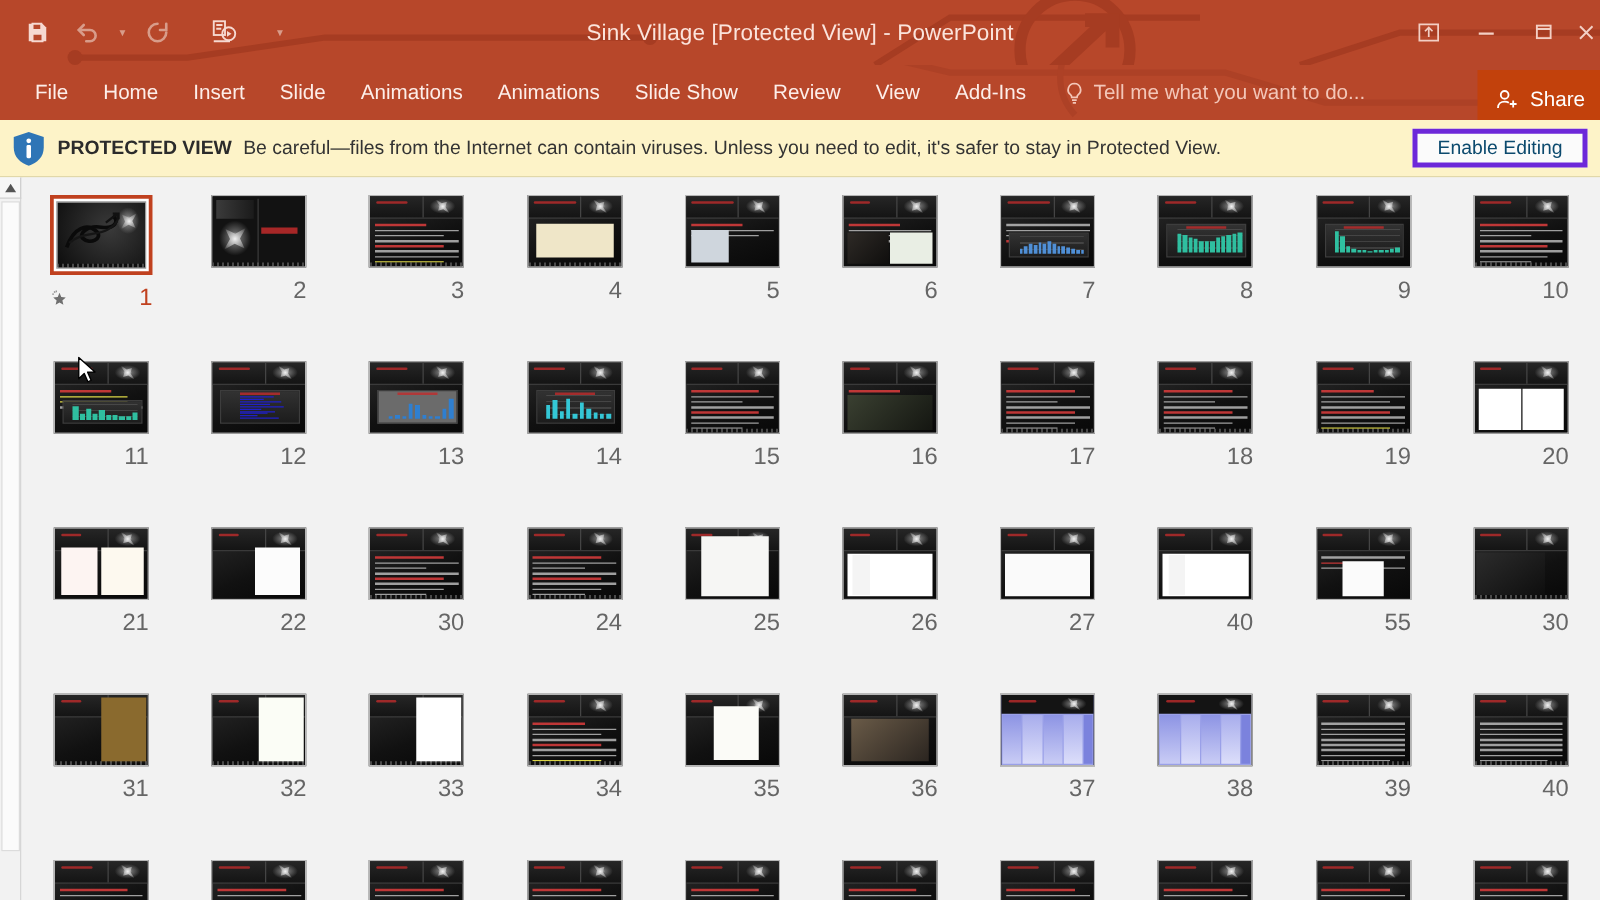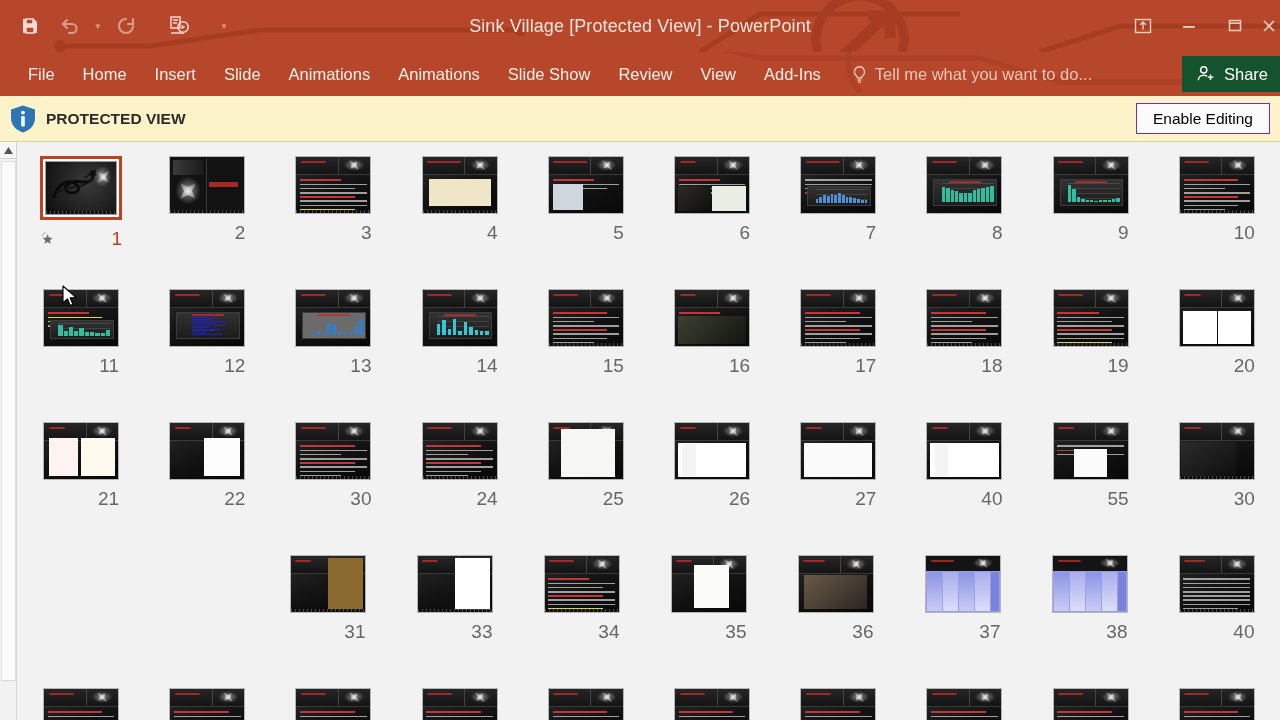--- a/index.html
+++ b/index.html
@@ -66,44 +66,44 @@
     padding: 6px 14px; white-space: nowrap;
   }
   #tellme {
     position: relative; z-index: 2;
     display: flex; align-items: center; gap: 7px;
     color: #f3c6b8; font-size: 16.5px;
     margin-left: 16px; white-space: nowrap;
   }
   #share-btn {
     position: absolute; right: 0; top: 4px; z-index: 3;
-    height: 36px; padding: 0 12px 0 14px;
+    height: 48px; padding: 0 12px 0 14px;
     display: flex; align-items: center; gap: 8px;
-    background: #14532d; color: #ffffff; font-size: 16.5px;
+    background: #c2410c; color: #ffffff; font-size: 16.5px;
     white-space: nowrap;
   }
 
   
   #protected-bar {
     position: relative;
     height: 46px;
     background: #fdf3c8;
     border-bottom: 1px solid #d8cfa0;
     display: flex; align-items: center;
     padding: 0 12px 0 8px;
   }
   #pv-icon { width: 30px; height: 30px; flex: 0 0 30px; margin-right: 8px; }
   #pv-title { font-size: 15.5px; font-weight: bold; color: #2b2b2b; margin-right: 9px; white-space: nowrap; }
   #pv-msg { font-size: 15.5px; color: #333333; white-space: nowrap; }
   #enable-editing {
     position: absolute; right: 10px; top: 7px;
     height: 31px; padding: 0 16px;
     display: flex; align-items: center;
-    background: #fbfbfb; border: 1px solid #6d28d9;
-    font-size: 15.5px; color: #000000; white-space: nowrap;
+    background: #fbfbfb; border: 4px solid #6d28d9;
+    font-size: 15.5px; color: #0c4a6e; white-space: nowrap;
   }
 
   
   #main { position: relative; height: 578px; background: #f2f2f2; }
 
   
   #scrollbar {
     position: absolute; left: 0; top: 0; width: 17px; height: 578px;
     background: #f2f2f2; border-right: 1px solid #d6d6d6;
   }
@@ -308,20 +308,21 @@
   </div>
 </div>
 
 <div id="protected-bar">
   <svg id="pv-icon" viewBox="0 0 30 30">
     <path d="M15 1.5 L27 5.5 V14 c0 7.5-5.2 12.3-12 14.5C8.2 26.3 3 21.5 3 14 V5.5Z" fill="#2e75b6"></path>
     <circle cx="15" cy="8.6" r="1.9" fill="#ffffff"></circle>
     <rect x="13.2" y="12" width="3.6" height="10.5" rx="1.1" fill="#ffffff"></rect>
   </svg>
   <div id="pv-title">PROTECTED VIEW</div>
+  <div id="pv-msg">Be careful—files from the Internet can contain viruses. Unless you need to edit, it's safer to stay in Protected View.</div>
   <div id="enable-editing">Enable Editing</div>
 </div>
 
 <div id="main">
 
   <div id="scrollbar">
     <div id="sb-up">
       <svg width="9" height="7" viewBox="0 0 9 7">
           <path d="M4.5 0 L9 7 H0 Z" fill="#555"></path>
         </svg>
@@ -1108,20 +1109,48 @@
           </div>
           <div class="meta">
             <span class="star-slot"></span>
             <span class="snum">40</span>
           </div>
         </div>
         <div class="scell">
           <div class="thumb-wrap">
             <div class="thumb-inner">
               <div class="t-bg"></div>
+              <div class="t-hdr">
+                <div class="t-hdr-div"></div>
+                <div class="t-title" style="width:28%"></div>
+                <div class="t-star"></div>
+              </div>
+              <div class="t-lines">
+                <i class=""></i>
+                <i class=""></i>
+                <i class=""></i>
+                <i class=""></i>
+                <i class=""></i>
+                <i class=""></i>
+                <i class=""></i>
+                <i class="m"></i>
+                <i class=""></i>
+              </div>
+              <div class="t-dots"></div>
+            </div>
+          </div>
+          <div class="meta">
+            <span class="star-slot"></span>
+            <span class="snum">39</span>
+          </div>
+        </div>
+        <div class="scell">
+          <div class="thumb-wrap">
+            <div class="thumb-inner">
+              <div class="t-bg"></div>
               <div style="position:absolute;inset:0;background:#9aa0e8">
                 <div style="position:absolute;left:0;right:0;top:0;height:26%;background:#141414">
                   <div class="t-title" style="left:8%;top:30%;width:30%"></div>
                   <div class="t-star"></div>
                 </div>
                 <div style="position:absolute;left:0;right:0;top:26%;bottom:0;display:flex;gap:1px;padding:1px">
                   <div style="flex:1;background:linear-gradient(180deg,#8d94e4,#c9ccf5)"></div>
                   <div style="flex:1;background:linear-gradient(180deg,#a8adec,#dcdefa)"></div>
                   <div style="flex:1;background:linear-gradient(180deg,#8d94e4,#c9ccf5)"></div>
                   <div style="flex:1;background:linear-gradient(180deg,#a8adec,#dcdefa)"></div>
@@ -1240,20 +1269,38 @@
         </div>
         <div class="scell">
           <div class="thumb-wrap">
             <div class="thumb-inner">
               <div class="t-bg"></div>
               <div class="t-hdr">
                 <div class="t-hdr-div"></div>
                 <div class="t-title" style="width:22%"></div>
                 <div class="t-star"></div>
               </div>
+              <div class="t-img" style="left:50%;right:2%;top:4%;bottom:4%;background:#fbfdf6"></div>
+              <div class="t-dots"></div>
+            </div>
+          </div>
+          <div class="meta">
+            <span class="star-slot"></span>
+            <span class="snum">32</span>
+          </div>
+        </div>
+        <div class="scell">
+          <div class="thumb-wrap">
+            <div class="thumb-inner">
+              <div class="t-bg"></div>
+              <div class="t-hdr">
+                <div class="t-hdr-div"></div>
+                <div class="t-title" style="width:22%"></div>
+                <div class="t-star"></div>
+              </div>
               <div class="t-img" style="left:50%;right:2%;top:4%;bottom:4%;background:#8a6a2e"></div>
               <div class="t-dots"></div>
             </div>
           </div>
           <div class="meta">
             <span class="star-slot"></span>
             <span class="snum">31</span>
           </div>
         </div>
       </div>

